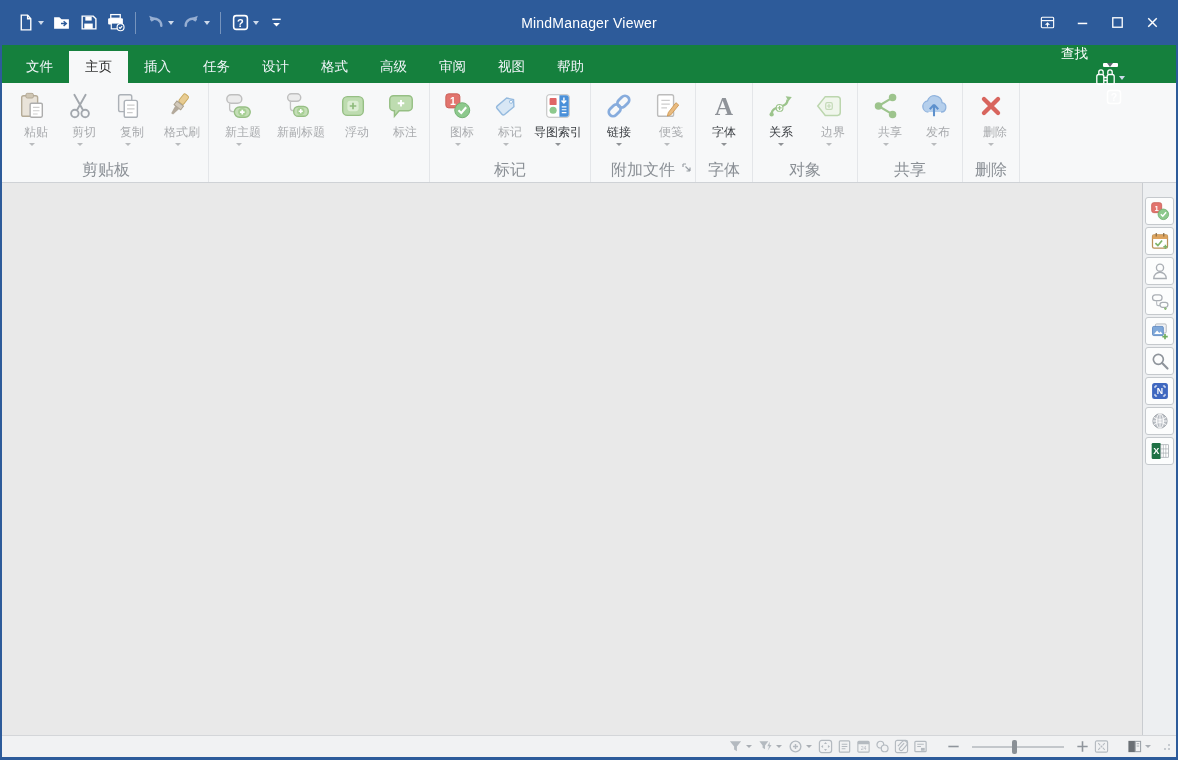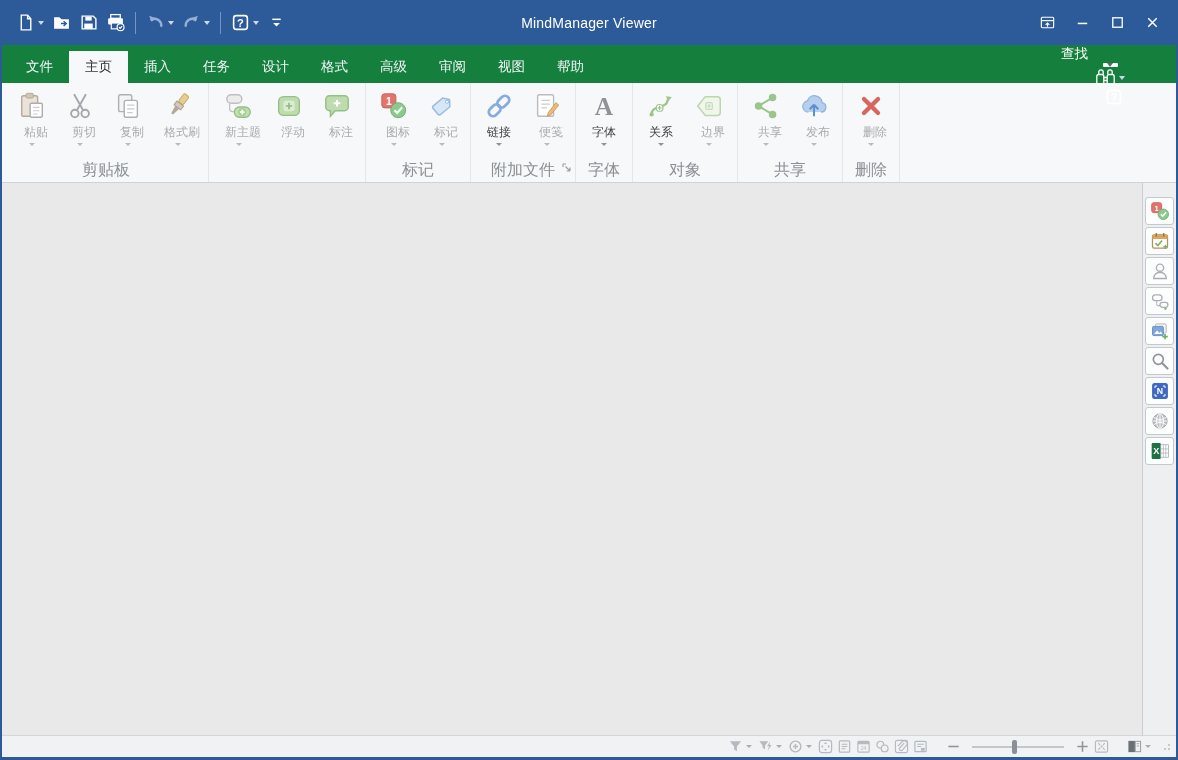--- a/index.html
+++ b/index.html
@@ -293,20 +293,33 @@
                 <circle cx="19.5" cy="22.5" r="4.5" fill="#a7d094"></circle>
                 <path d="M19.5 20v5M17 22.5h5" stroke="#fff" stroke-width="1.8"></path>
               </svg>
             </span>
             <span class="rlabel">新主题</span>
             <span class="rcaret"></span>
           </div>
           <div class="rbtn disabled">
             <span class="ric">
               <svg viewBox="0 0 32 32" xmlns="http://www.w3.org/2000/svg">
+                <rect x="6" y="3" width="14" height="8" rx="4" fill="#ececec" stroke="#bfbfbf" stroke-width="1.5"></rect>
+                <path d="M9 11v7a3 3 0 0 0 3 3h1" fill="none" stroke="#c3c3c3" stroke-width="1.4"></path>
+                <rect x="12.5" y="16.5" width="15.5" height="10.5" rx="5" fill="#c4deb6" stroke="#96bf84" stroke-width="1.5"></rect>
+                <circle cx="20" cy="21.5" r="4" fill="#a7d094"></circle>
+                <path d="M20 19.3v4.4M17.8 21.5h4.4" stroke="#fff" stroke-width="1.6"></path>
+              </svg>
+            </span>
+            <span class="rlabel">新副标题</span>
+            <span class="rcaret hidden"></span>
+          </div>
+          <div class="rbtn disabled">
+            <span class="ric">
+              <svg viewBox="0 0 32 32" xmlns="http://www.w3.org/2000/svg">
                 <rect x="5" y="6" width="22" height="20" rx="5" fill="#bedcb0" stroke="#96bf84" stroke-width="1.5"></rect>
                 <rect x="10" y="10.5" width="12" height="11" rx="3" fill="#dcedd3"></rect>
                 <path d="M16 12.5v7M12.5 16h7" stroke="#8fbb7d" stroke-width="1.8"></path>
               </svg>
             </span>
             <span class="rlabel">浮动</span>
             <span class="rcaret hidden"></span>
           </div>
           <div class="rbtn disabled">
             <span class="ric">
@@ -337,20 +350,34 @@
           <div class="rbtn disabled">
             <span class="ric">
               <svg viewBox="0 0 32 32" xmlns="http://www.w3.org/2000/svg">
                 <g transform="rotate(-40 16 16)">
                   <path d="M9 10h13l4.5 6-4.5 6H9a2 2 0 0 1-2-2v-8a2 2 0 0 1 2-2z" fill="#d8e7f5" stroke="#95bade" stroke-width="1.5"></path>
                   <circle cx="23" cy="16" r="1.6" fill="#fff" stroke="#95bade"></circle>
                 </g>
               </svg>
             </span>
             <span class="rlabel">标记</span>
+            <span class="rcaret"></span>
+          </div>
+          <div class="rbtn">
+            <span class="ric">
+              <svg viewBox="0 0 32 32" xmlns="http://www.w3.org/2000/svg">
+                <rect x="4" y="4" width="24" height="24" rx="2.5" fill="#fff" stroke="#b9b9b9"></rect>
+                <path d="M17.5 4.5h7.5a2.5 2.5 0 0 1 2.5 2.5v18a2.5 2.5 0 0 1-2.5 2.5h-7.5z" fill="#4a90d9"></path>
+                <rect x="7" y="7.5" width="7.5" height="7.5" rx="1" fill="#e06666"></rect>
+                <circle cx="10.8" cy="20.5" r="3.8" fill="#8dc98d"></circle>
+                <path d="M22.3 7v5.5M19.8 10.2l2.5 2.6 2.5-2.6" stroke="#fff" stroke-width="1.5" fill="none"></path>
+                <path d="M20 17h5M20 20h5M20 23h5" stroke="#fff" stroke-width="1.3"></path>
+              </svg>
+            </span>
+            <span class="rlabel">导图索引</span>
             <span class="rcaret"></span>
           </div>
         </div>
         <div class="rglabel-row">标记</div>
       </div>
       <div class="rgroup">
         <div class="rbuttons">
           <div class="rbtn">
             <span class="ric">
               <svg viewBox="0 0 32 32" xmlns="http://www.w3.org/2000/svg">

